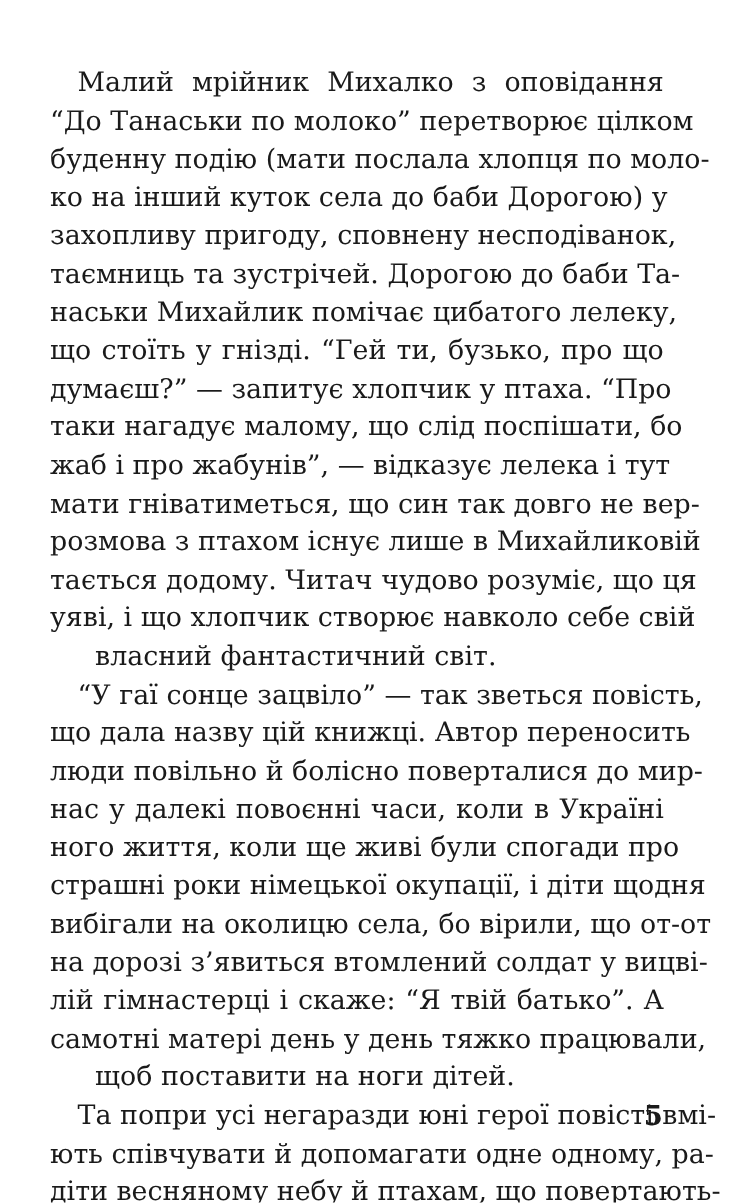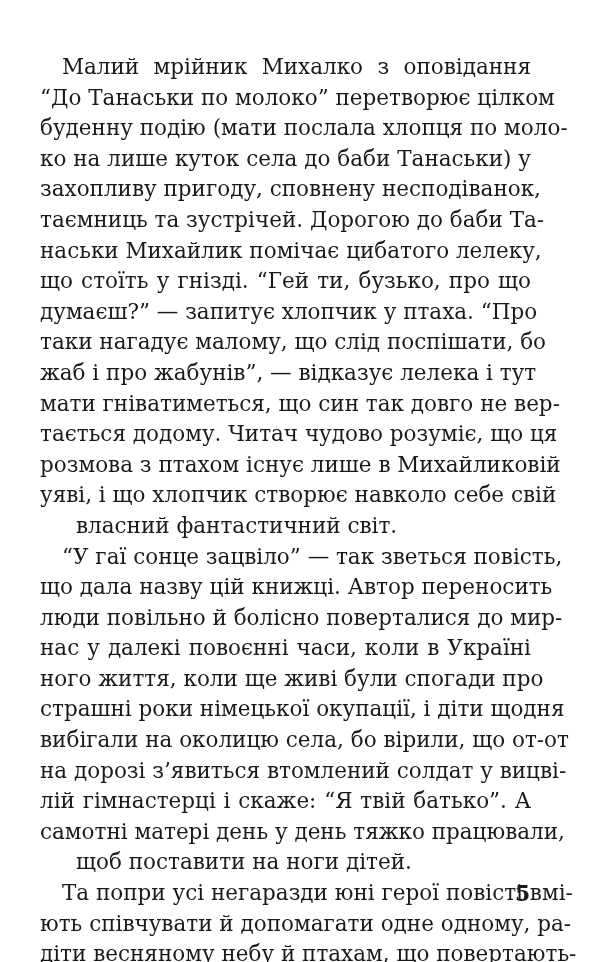--- a/index.html
+++ b/index.html
@@ -50,31 +50,31 @@
   </style>
 </head>
 <body>
 
 <div class="page">
 
   <div>
     <span class="line indent">Малий мрійник Михалко з оповідання</span>
     <span class="line">“До Танаськи по молоко” перетворює цілком</span>
     <span class="line">буденну подію (мати послала хлопця по моло-</span>
-    <span class="line">ко на лише куток села до баби Танаськи) у</span>
+    <span class="line">ко на інший куток села до баби Дорогою) у</span>
     <span class="line">захопливу пригоду, сповнену несподіванок,</span>
     <span class="line">таємниць та зустрічей. Дорогою до баби Та-</span>
     <span class="line">наськи Михайлик помічає цибатого лелеку,</span>
     <span class="line">що стоїть у гнізді. “Гей ти, бузько, про що</span>
     <span class="line">думаєш?” — запитує хлопчик у птаха. “Про</span>
     <span class="line">таки нагадує малому, що слід поспішати, бо</span>
     <span class="line">жаб і про жабунів”, — відказує лелека і тут</span>
     <span class="line">мати гніватиметься, що син так довго не вер-</span>
+    <span class="line">розмова з птахом існує лише в Михайликовій</span>
     <span class="line">тається додому. Читач чудово розуміє, що ця</span>
-    <span class="line">розмова з птахом існує лише в Михайликовій</span>
     <span class="line">уяві, і що хлопчик створює навколо себе свій</span>
     <span class="line last">власний фантастичний світ.</span>
   </div>
 
   <div>
     <span class="line indent">“У гаї сонце зацвіло” — так зветься повість,</span>
     <span class="line">що дала назву цій книжці. Автор переносить</span>
     <span class="line">люди повільно й болісно поверталися до мир-</span>
     <span class="line">нас у далекі повоєнні часи, коли в Україні</span>
     <span class="line">ного життя, коли ще живі були спогади про</span>

